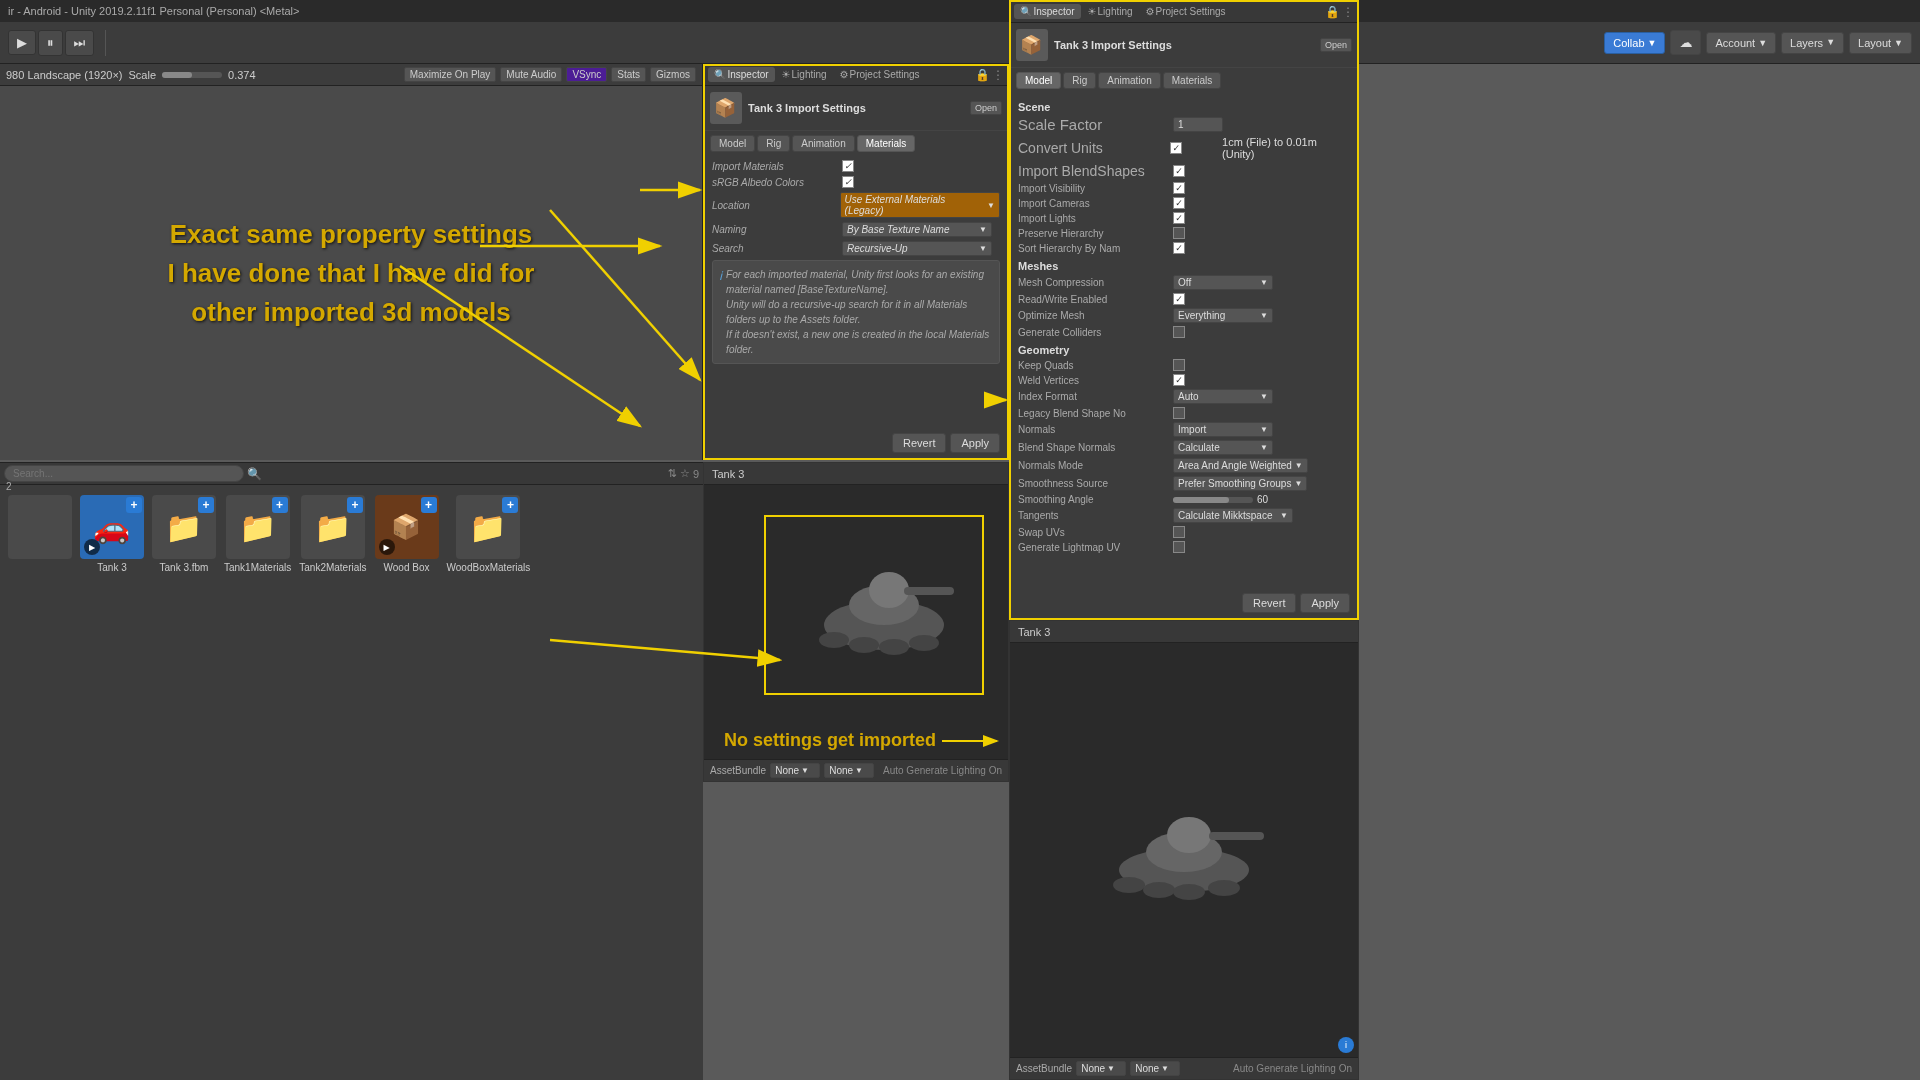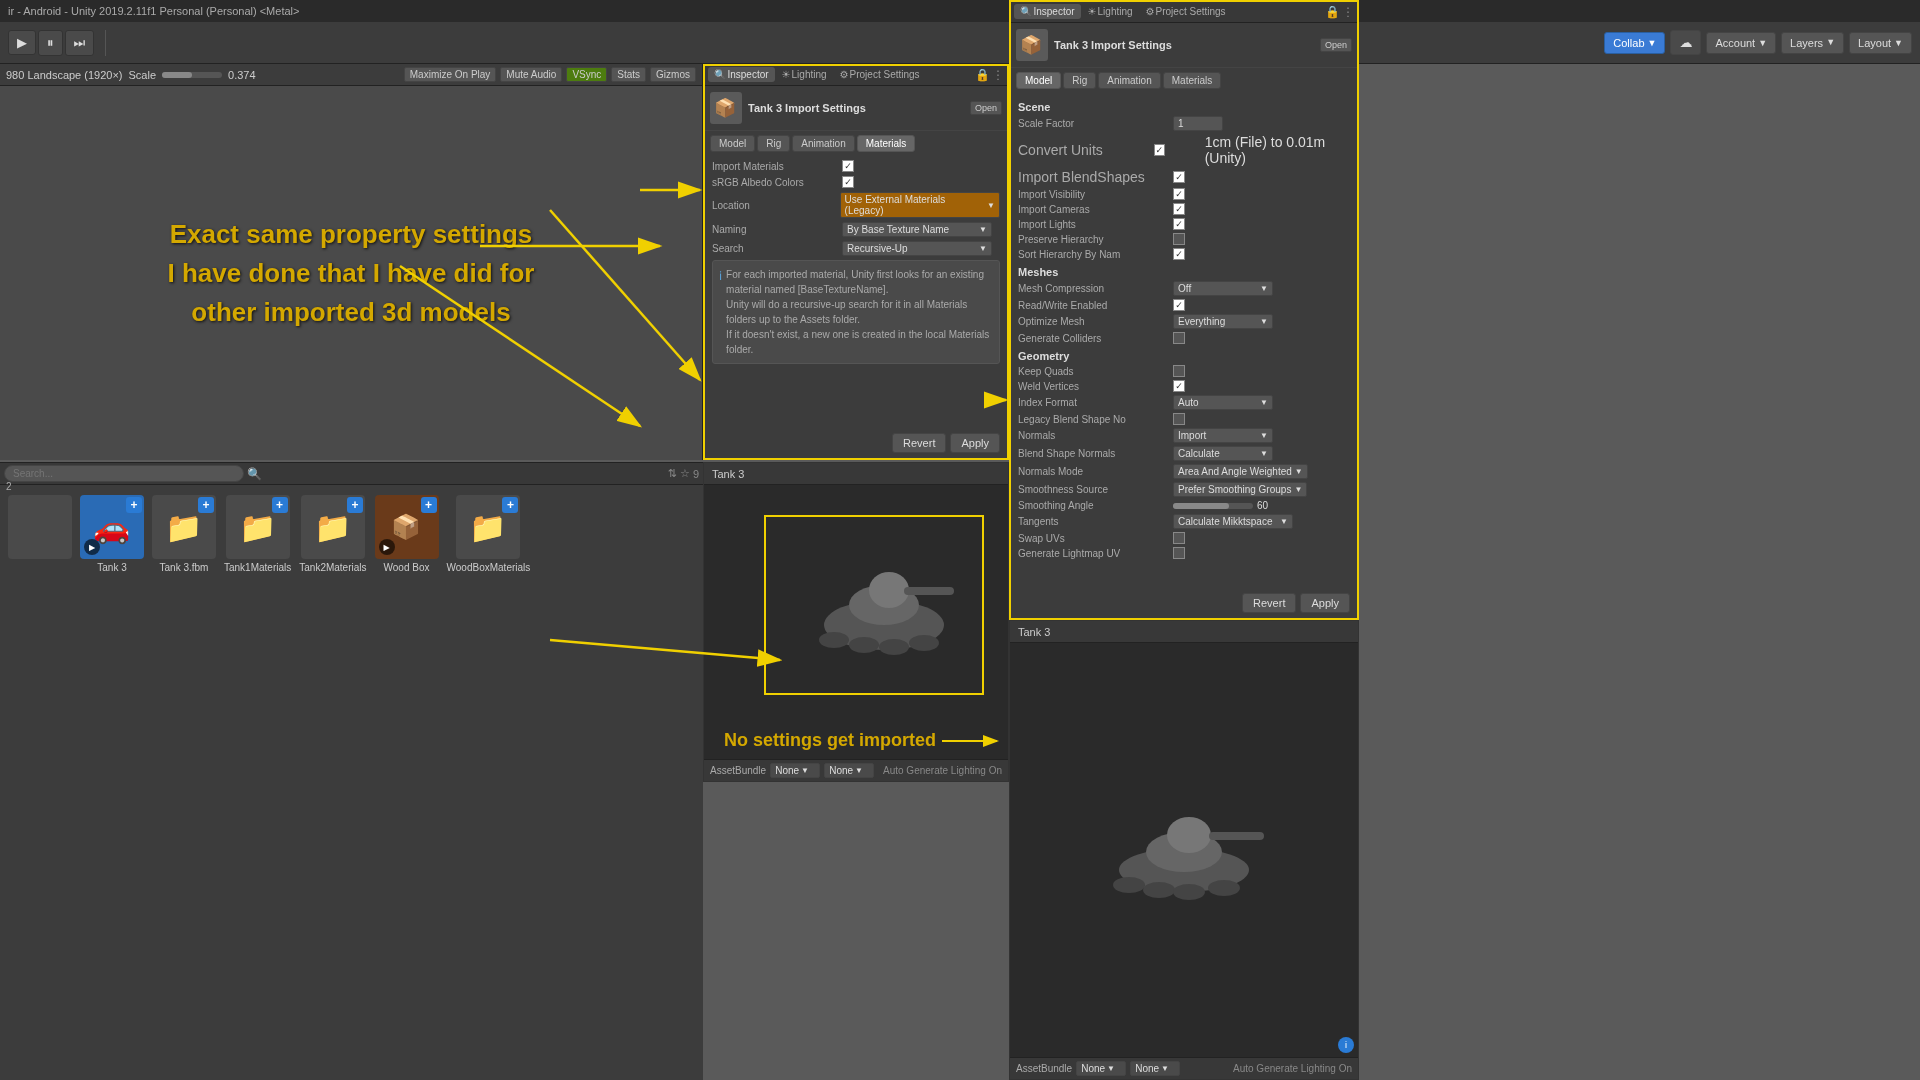--- a/index.html
+++ b/index.html
@@ -52,21 +52,21 @@
   <div style="height:22px;background:#3c3c3c;border-bottom:1px solid #222;display:flex;align-items:center;padding:0 6px;gap:6px;font-size:11px;color:#ccc;">
     <span>980 Landscape (1920×)</span>
     <span>Scale</span>
     <div style="width:60px;height:6px;background:#555;border-radius:3px;position:relative;">
       <div style="width:30px;height:6px;background:#888;border-radius:3px;"></div>
     </div>
     <span>0.374</span>
     <div style="margin-left:auto;display:flex;gap:4px;">
       <button style="background:#555;border:1px solid #444;border-radius:2px;color:#ccc;font-size:10px;padding:1px 5px;cursor:pointer;">Maximize On Play</button>
       <button style="background:#555;border:1px solid #444;border-radius:2px;color:#ccc;font-size:10px;padding:1px 5px;cursor:pointer;">Mute Audio</button>
-      <button style="background:#4d7c0f;border:1px solid #444;border-radius:2px;color:#ccc;font-size:10px;padding:1px 5px;cursor:pointer;">VSync</button>
+      <button style="background:#4c1d95;border:1px solid #444;border-radius:2px;color:#ccc;font-size:10px;padding:1px 5px;cursor:pointer;">VSync</button>
       <button style="background:#555;border:1px solid #444;border-radius:2px;color:#ccc;font-size:10px;padding:1px 5px;cursor:pointer;">Stats</button>
       <button style="background:#555;border:1px solid #444;border-radius:2px;color:#ccc;font-size:10px;padding:1px 5px;cursor:pointer;">Gizmos</button>
     </div>
   </div>
 
   <div style="position:relative;width:100%;height:calc(100% - 22px);background:#4a4a4a;display:flex;align-items:center;justify-content:center;">
     <div style="text-align:center;">
       <div style="color:#d4a800;font-size:26px;font-weight:bold;line-height:1.5;text-shadow:1px 1px 3px rgba(0,0,0,0.8);">Exact same property settings</div>
       <div style="color:#d4a800;font-size:26px;font-weight:bold;line-height:1.5;text-shadow:1px 1px 3px rgba(0,0,0,0.8);">I have done that I have did for</div>
       <div style="color:#d4a800;font-size:26px;font-weight:bold;line-height:1.5;text-shadow:1px 1px 3px rgba(0,0,0,0.8);">other imported 3d models</div>
@@ -117,21 +117,21 @@
     </div>
   </div>
 
   <div style="display:flex;gap:2px;padding:4px 6px;">
     <button style="background:#555;border:1px solid #444;border-radius:3px;color:#ccc;font-size:10px;padding:2px 8px;cursor:pointer;">Model</button>
     <button style="background:#555;border:1px solid #444;border-radius:3px;color:#ccc;font-size:10px;padding:2px 8px;cursor:pointer;">Rig</button>
     <button style="background:#555;border:1px solid #444;border-radius:3px;color:#ccc;font-size:10px;padding:2px 8px;cursor:pointer;">Animation</button>
     <button style="background:#666;border:1px solid #555;border-radius:3px;color:#fff;font-size:10px;padding:2px 8px;cursor:pointer;">Materials</button>
   </div>
 
-  <div style="padding:4px 8px;">
+  <div style="padding:4px 8px;font-style:italic;">
     <div style="display:flex;align-items:center;margin-bottom:4px;">
       <span style="color:#aaa;font-size:10px;width:130px;">Import Materials</span>
       <div style="width:12px;height:12px;background:#fff;border:1px solid #888;display:inline-flex;align-items:center;justify-content:center;font-size:9px;color:#333;">✓</div>
     </div>
     <div style="display:flex;align-items:center;margin-bottom:4px;">
       <span style="color:#aaa;font-size:10px;width:130px;">sRGB Albedo Colors</span>
       <div style="width:12px;height:12px;background:#fff;border:1px solid #888;display:inline-flex;align-items:center;justify-content:center;font-size:9px;color:#333;">✓</div>
     </div>
     <div style="display:flex;align-items:center;margin-bottom:4px;">
       <span style="color:#aaa;font-size:10px;width:130px;">Location</span>
@@ -206,27 +206,27 @@
     <button style="background:#666;border:1px solid #555;border-radius:3px;color:#fff;font-size:10px;padding:2px 8px;cursor:pointer;">Model</button>
     <button style="background:#555;border:1px solid #444;border-radius:3px;color:#ccc;font-size:10px;padding:2px 8px;cursor:pointer;">Rig</button>
     <button style="background:#555;border:1px solid #444;border-radius:3px;color:#ccc;font-size:10px;padding:2px 8px;cursor:pointer;">Animation</button>
     <button style="background:#555;border:1px solid #444;border-radius:3px;color:#ccc;font-size:10px;padding:2px 8px;cursor:pointer;">Materials</button>
   </div>
 
   <div style="padding:4px 8px;overflow-y:auto;height:calc(100% - 100px);">
 
     <div style="color:#ddd;font-size:11px;font-weight:bold;margin:4px 0 3px 0;">Scene</div>
     <div style="display:flex;align-items:center;margin-bottom:3px;">
-      <span style="color:#aaa;font-size:10px;width:155px;">Scale Factor</span>
+      <span style="color:#aaa;font-size:15px;width:155px;">Scale Factor</span>
       <input type="text" style="background: rgb(85, 85, 85); border: 1px solid rgb(68, 68, 68); border-radius: 2px; color: rgb(221, 221, 221); font-size: 10px; padding: 1px 4px; width: 50px;" value="1">
     </div>
     <div style="display:flex;align-items:center;margin-bottom:3px;">
       <span style="color:#aaa;font-size:14px;width:155px;">Convert Units</span>
       <div style="width:12px;height:12px;background:#fff;border:1px solid #888;display:inline-flex;align-items:center;justify-content:center;font-size:9px;color:#333;margin-right:4px;">✓</div>
-      <span style="color:#ddd;font-size:14px;margin-left:36px;">1cm (File) to 0.01m (Unity)</span>
+      <span style="color:#ddd;font-size:11px;margin-left:36px;">1cm (File) to 0.01m (Unity)</span>
     </div>
     <div style="display:flex;align-items:center;margin-bottom:3px;">
       <span style="color:#aaa;font-size:14px;width:155px;">Import BlendShapes</span>
       <div style="width:12px;height:12px;background:#fff;border:1px solid #888;display:inline-flex;align-items:center;justify-content:center;font-size:9px;color:#333;">✓</div>
     </div>
     <div style="display:flex;align-items:center;margin-bottom:3px;">
       <span style="color:#aaa;font-size:10px;width:155px;">Import Visibility</span>
       <div style="width:12px;height:12px;background:#fff;border:1px solid #888;display:inline-flex;align-items:center;justify-content:center;font-size:9px;color:#333;">✓</div>
     </div>
     <div style="display:flex;align-items:center;margin-bottom:3px;">

